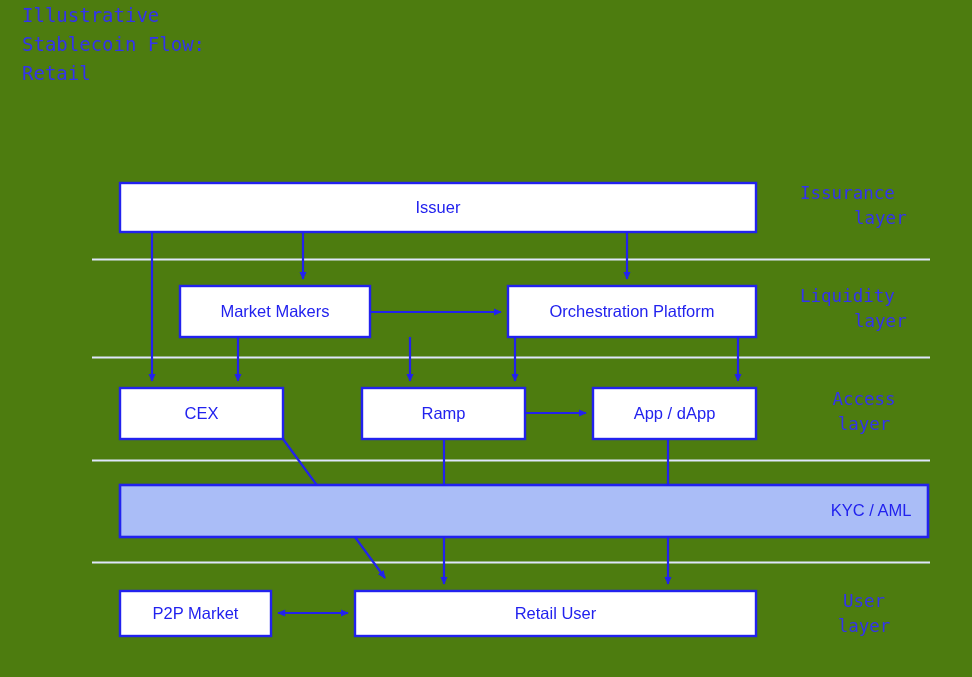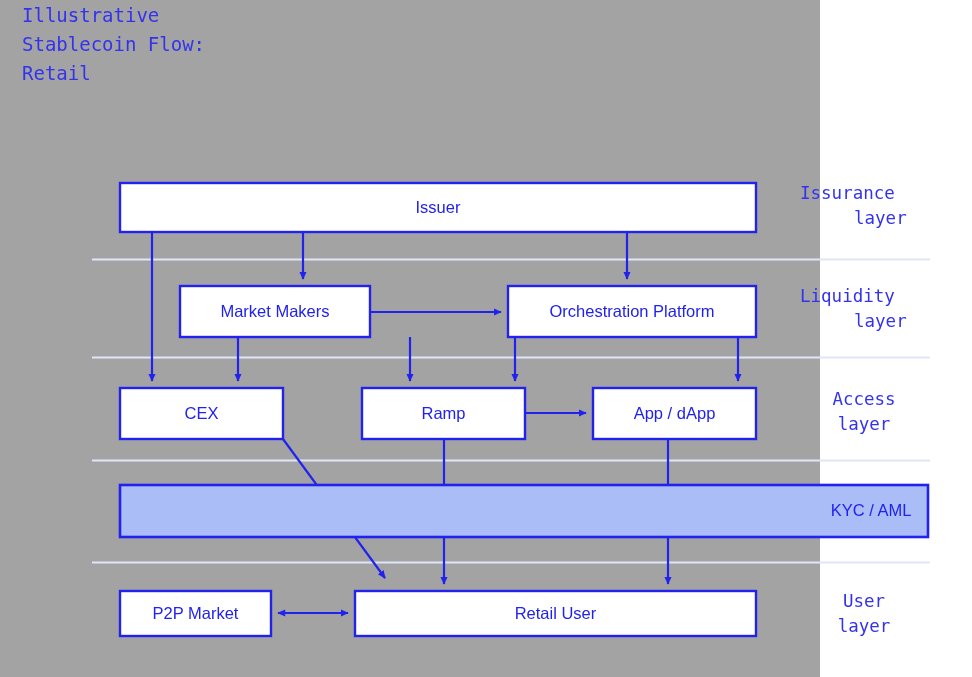--- a/index.html
+++ b/index.html
@@ -9,23 +9,23 @@
     background: #ffffff;
   }
   body {
     width: 972px;
     height: 677px;
     font-family: "Liberation Sans", sans-serif;
     overflow: hidden;
   }
   #diagram-root {
     position: relative;
-    width: 820px;
+    width: 972px;
     height: 677px;
-    background: #a3a3a3;
+    background: #4d7c0f;
   }
   svg#flow-svg {
     position: absolute;
     left: 0;
     top: 0;
     width: 972px;
     height: 677px;
     display: block;
   }
   .title-text {

